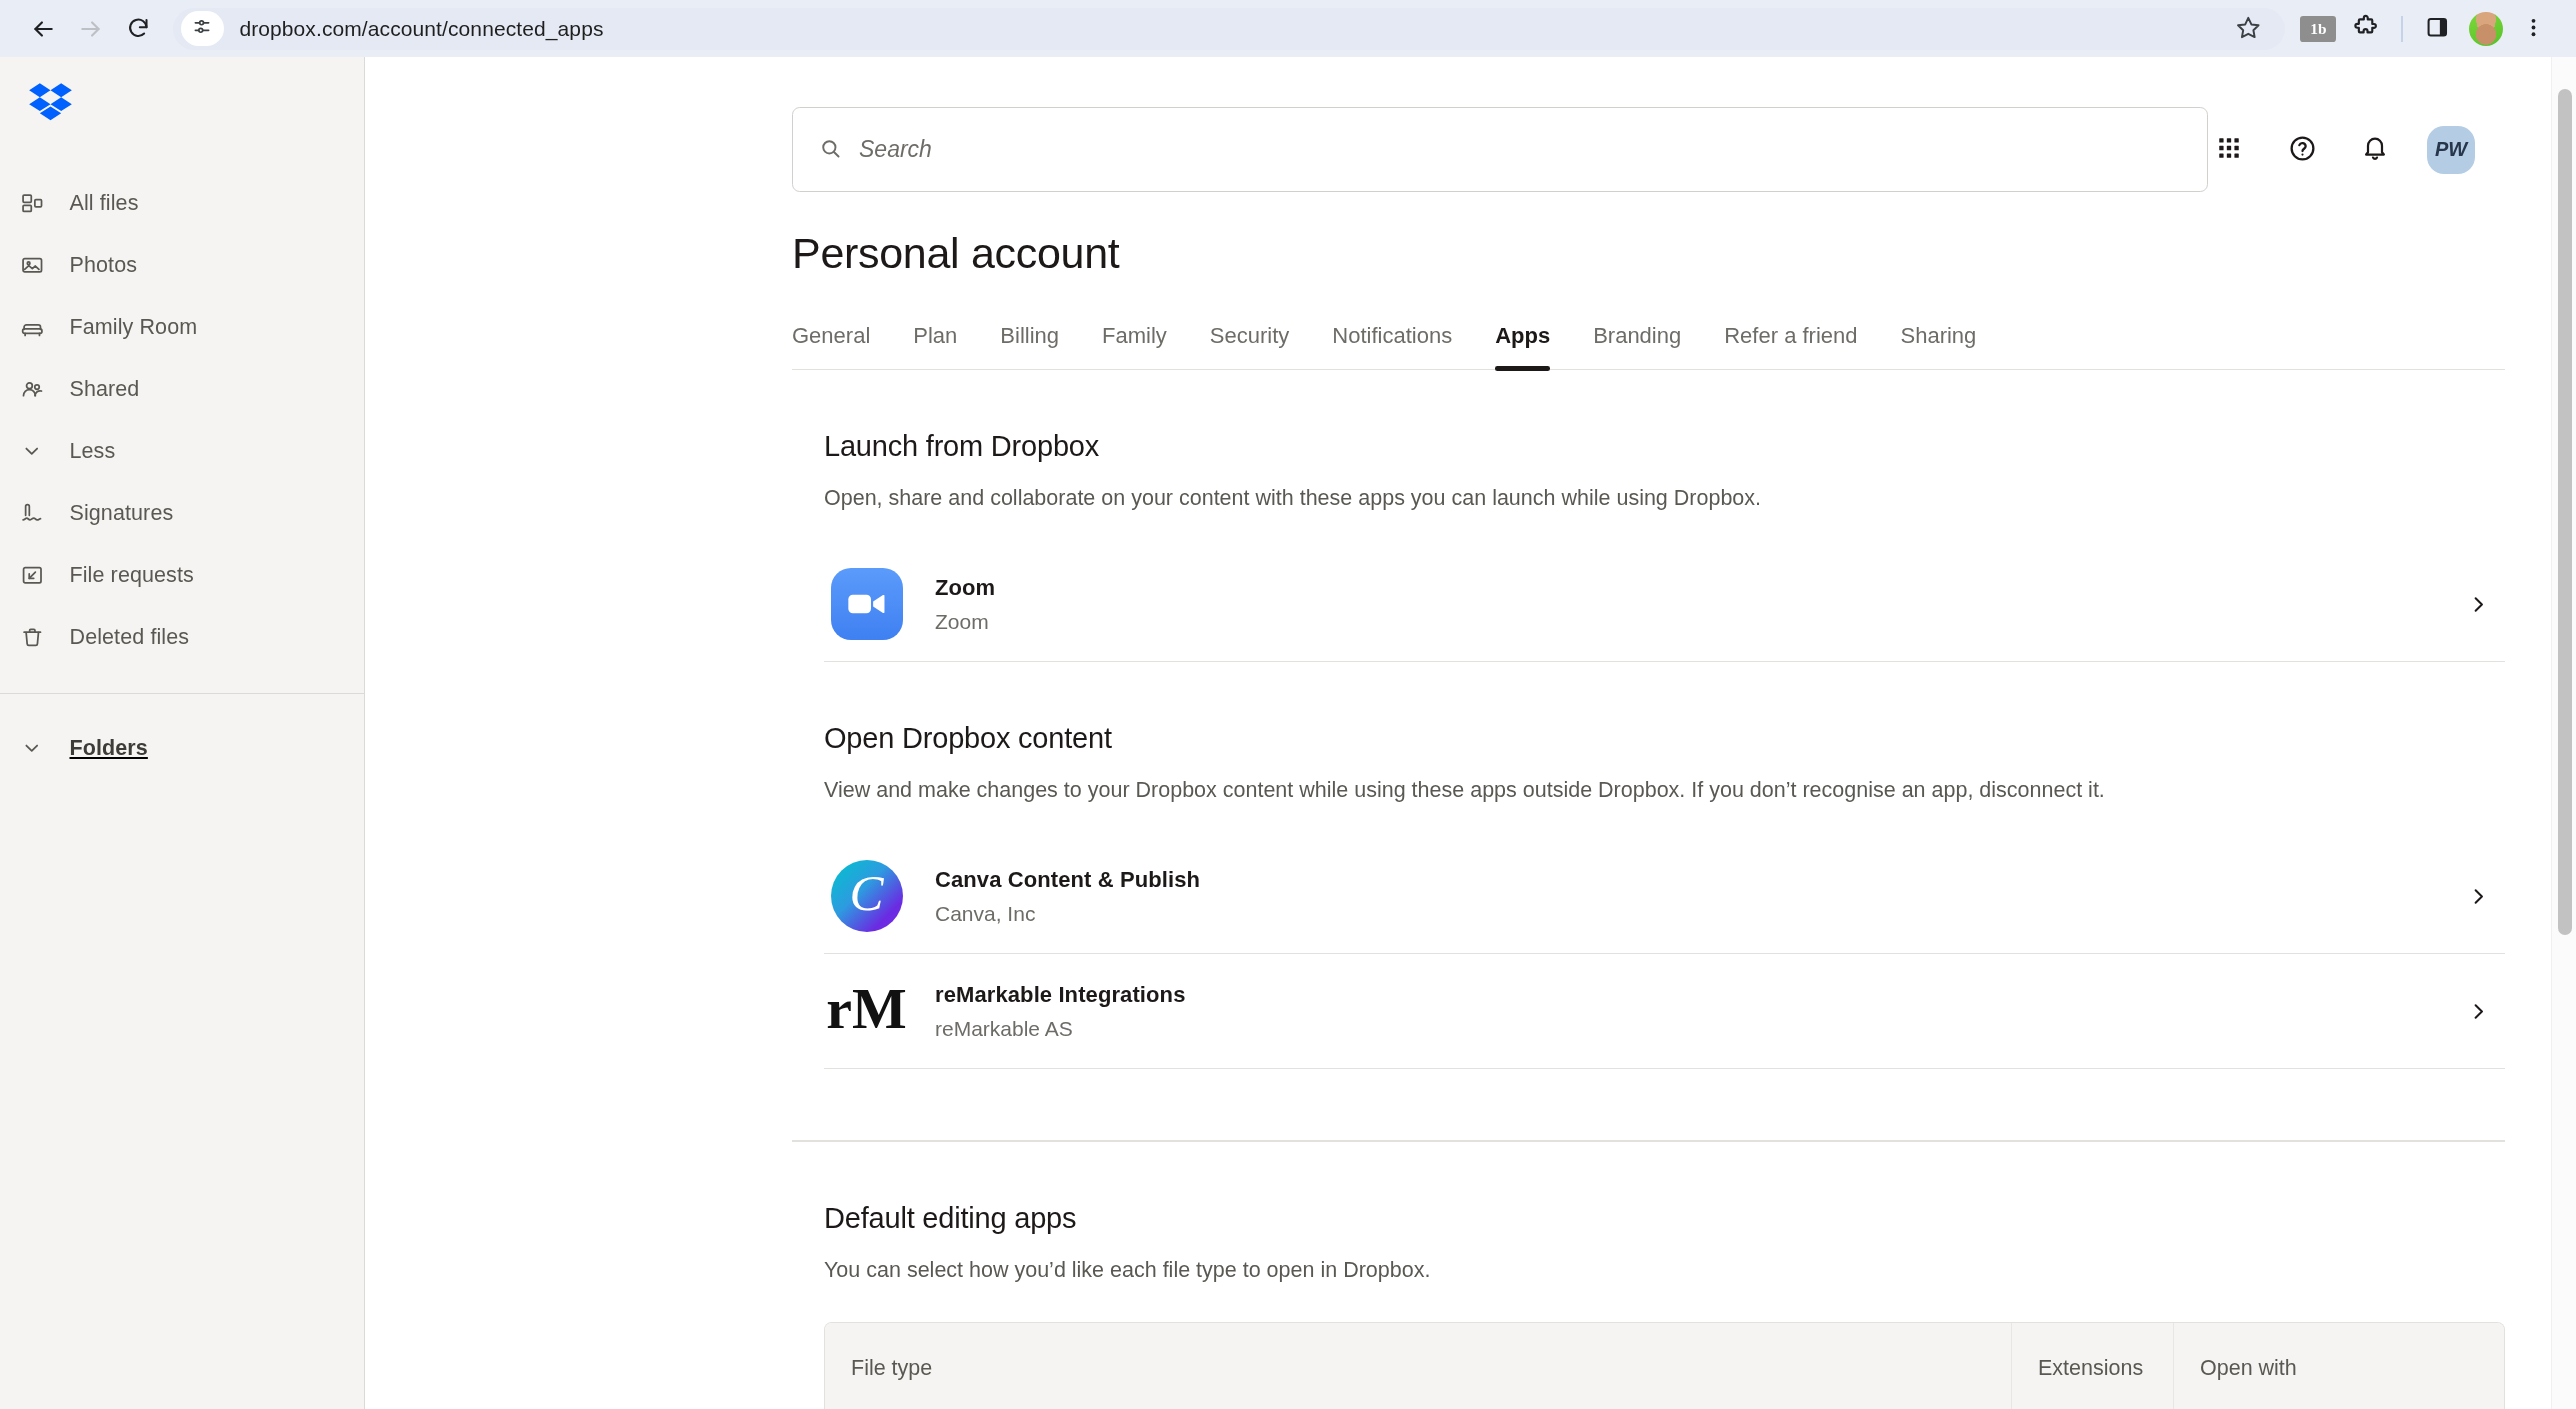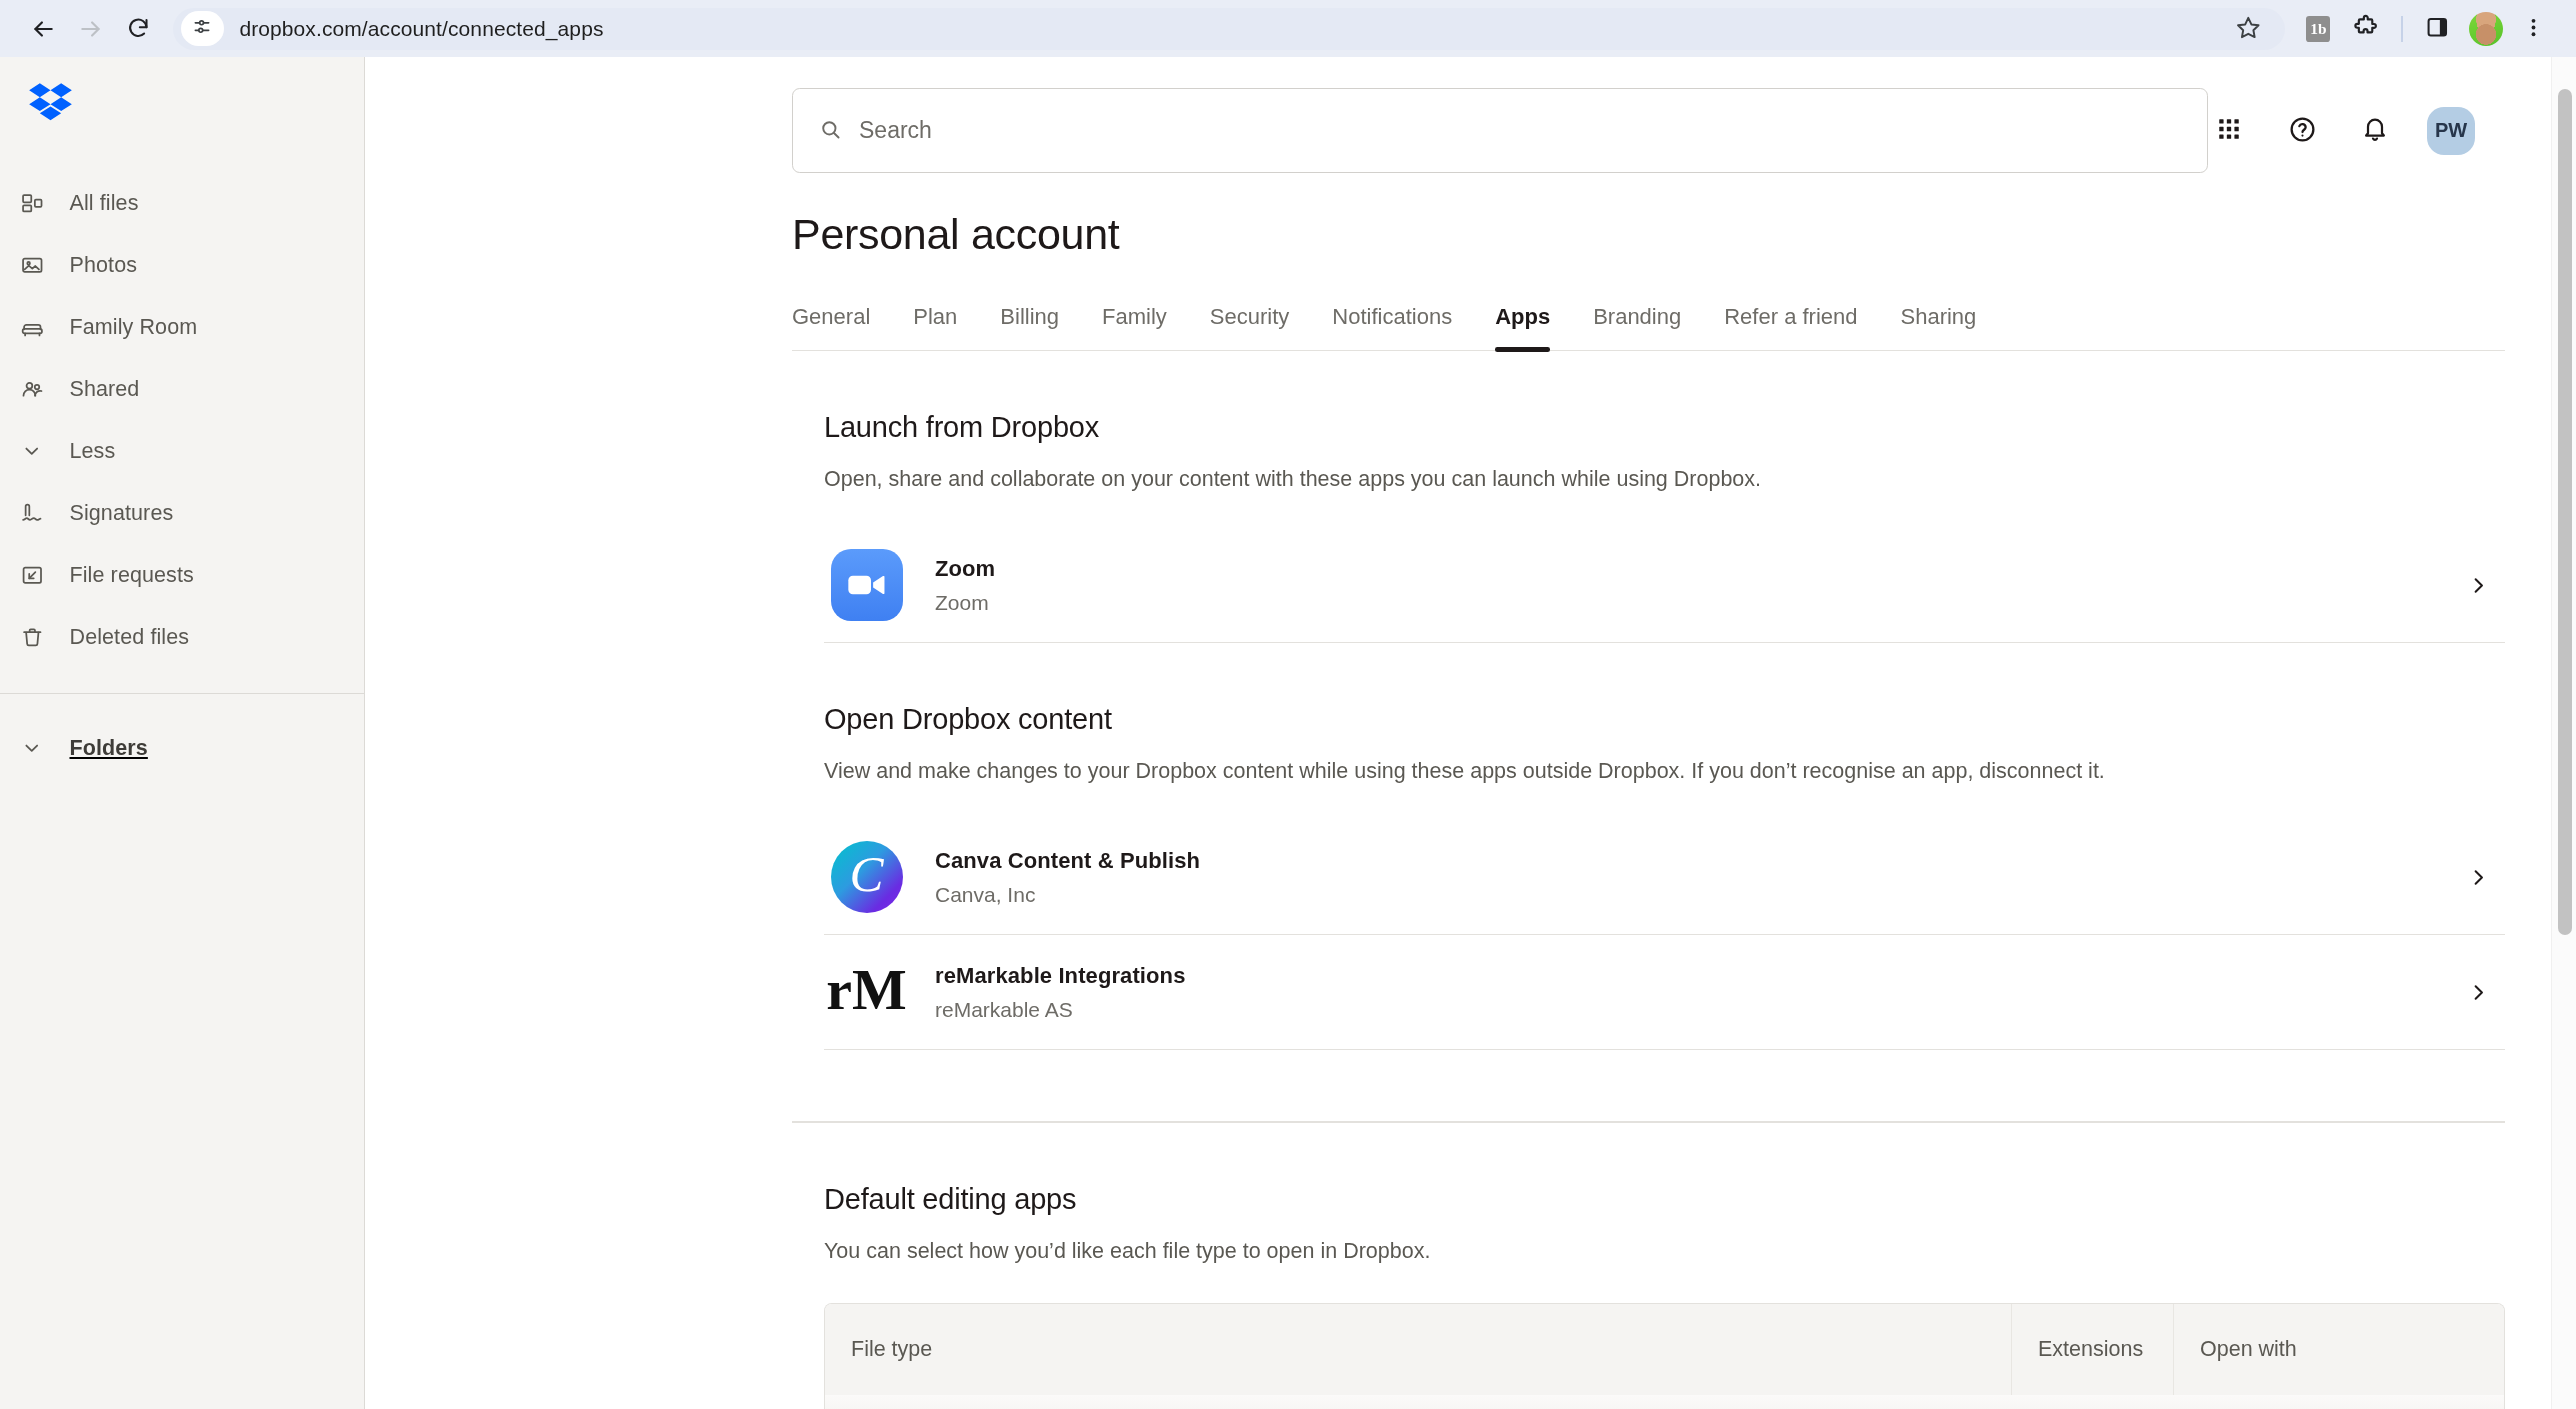--- a/index.html
+++ b/index.html
@@ -61,21 +61,21 @@
   .omni-star { width: 40px; height: 40px; display:flex; align-items:center; justify-content:center; flex: 0 0 auto; }
 
   .chrome-actions { display: flex; align-items: center; gap: 0; flex: 0 0 auto; }
   .chrome-icon {
     width: 48px; height: 48px;
     display: flex; align-items: center; justify-content: center;
     border-radius: 50%;
     flex: 0 0 auto;
   }
   .ext-badge {
-    width: 24px; height: 26px;
+    width: 36px; height: 26px;
     background: #8E8E8E;
     border-radius: 3.1px;
     display: flex; align-items: center; justify-content: center;
     color: #ffffff;
     font-size: 15.4px;
     font-weight: bold;
     font-family: "Liberation Serif", serif;
   }
   .chrome-sep { width: 1.5px; height: 26px; background: #C6D2E8; margin: 0 10.8px; flex: 0 0 auto; }
   .profile-pic {
@@ -134,22 +134,23 @@
   
   .main {
     flex: 1;
     background: #ffffff;
     position: relative;
     overflow: hidden;
   }
 
   .topbar {
     display: flex;
-    padding: 31px 38px 0 427px;
+    padding: 50px 38px 0 427px;
     position: relative;
+    font-style: italic;
   }
   .search-box {
     width: 1416px;
     height: 85px;
     border: 1.5px solid #D2D0CC;
     border-radius: 7.7px;
     display: flex;
     align-items: center;
     padding-left: 26px;
     gap: 17px;

